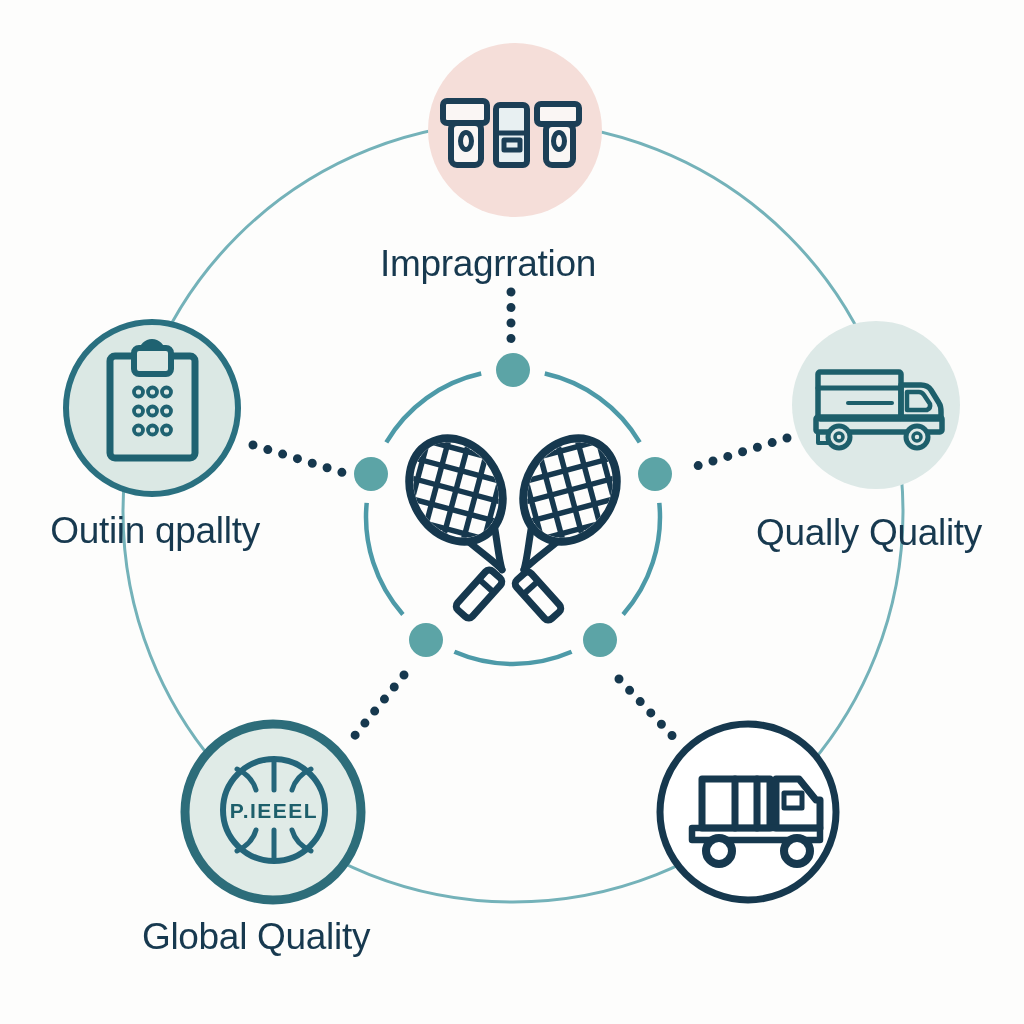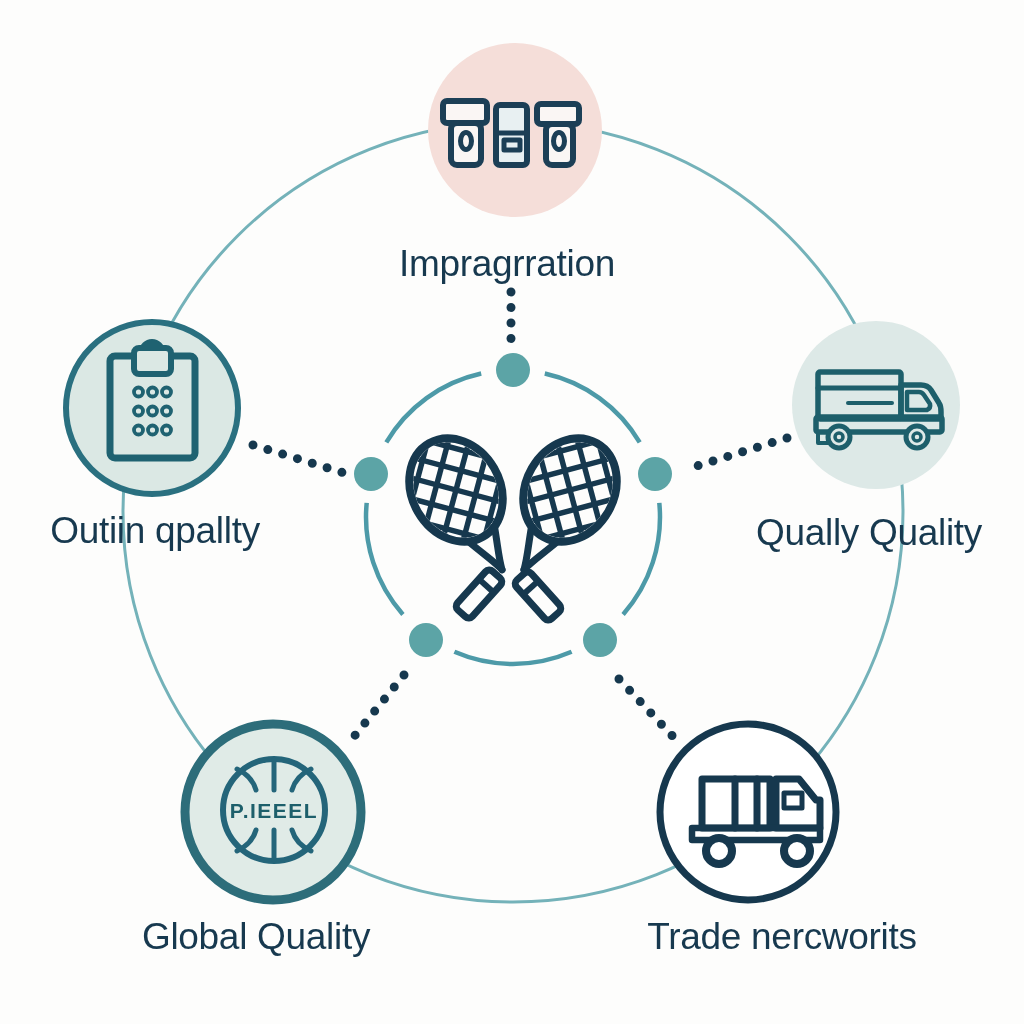--- a/index.html
+++ b/index.html
@@ -154,18 +154,17 @@
   </g>
 
   <g>
     <use href="#racket" transform="translate(456,490) rotate(-30)"></use>
     <use href="#racket" transform="translate(570,490) rotate(30)"></use>
     <use href="#grip" transform="translate(479,594) rotate(42)"></use>
     <use href="#grip" transform="translate(538,596) rotate(-42)"></use>
   </g>
 </svg>
 
-  <div class="node-label" style="left:507px;top:243px">Impragrration</div>
+  <div class="node-label" style="left:488px;top:243px">Impragrration</div>
   <div class="node-label" style="left:869px;top:512px">Qually Quality</div>
   <div class="node-label" style="left:155px;top:510px">Outiin qpallty</div>
   <div class="node-label" style="left:256px;top:916px">Global Quality</div>
-  <div class="node-label" style="left:782px;top:916px">Trade nercworits</div>
 </div>
 
 </body></html>

